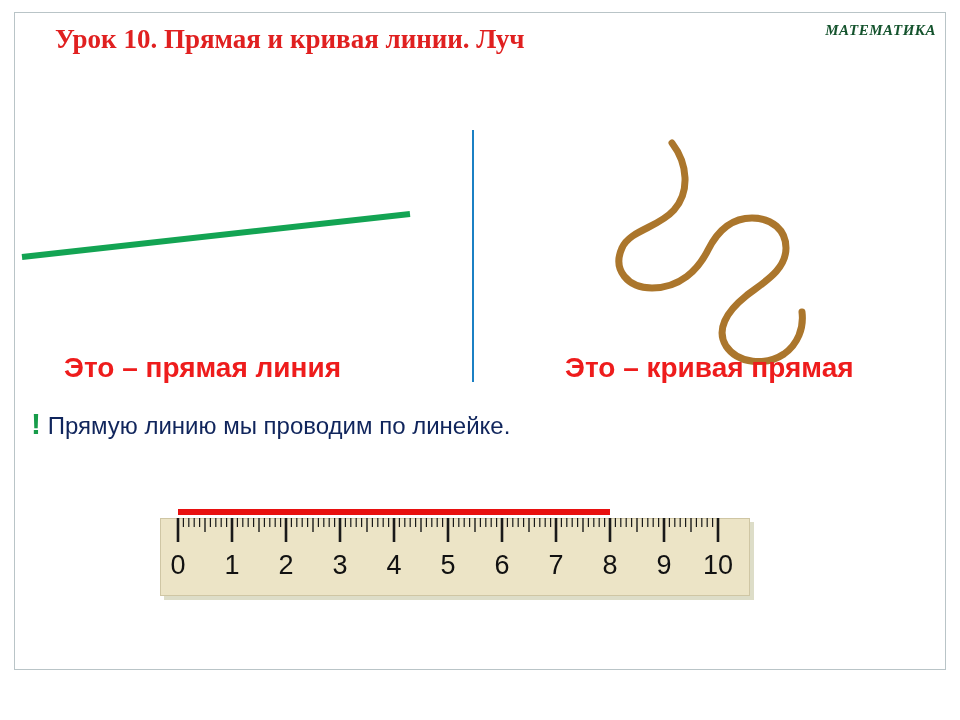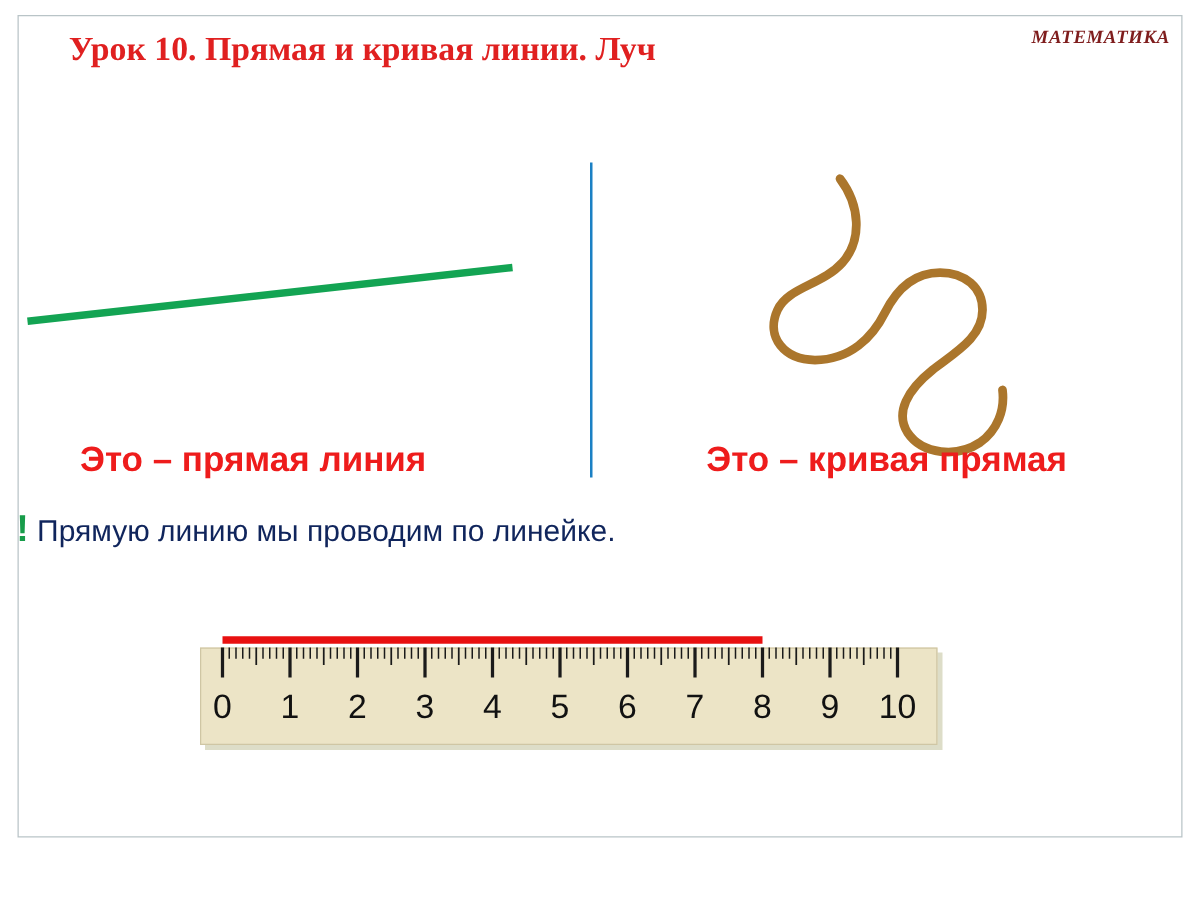--- a/index.html
+++ b/index.html
@@ -42,21 +42,21 @@
     margin-left: 28px;
   }
   #subject-label {
     position: absolute;
     right: 24px;
     top: 22px;
     font-family: "Liberation Serif", "DejaVu Serif", serif;
     font-size: 15px;
     font-weight: 700;
     font-style: italic;
-    color: #7f1d1d;
+    color: #14532d;
     letter-spacing: 0.5px;
     white-space: nowrap;
     text-align: right;
   }
 
   
   #statement {
     position: absolute;
     left: 29px;
     top: 64px;
@@ -99,21 +99,21 @@
     font-weight: 700;
     color: #ee1c1c;
     white-space: nowrap;
   }
   #caption-straight { left: 64px; top: 352px; }
   #caption-curve    { left: 565px; top: 352px; }
 
   
   #note {
     position: absolute;
-    left: 13px;
+    left: 31px;
     top: 412px;
     font-size: 24px;
     color: #10255c;
     white-space: nowrap;
   }
   #note .bang {
     color: #179c4a;
     font-weight: 700;
     font-size: 30px;
     line-height: 24px;

